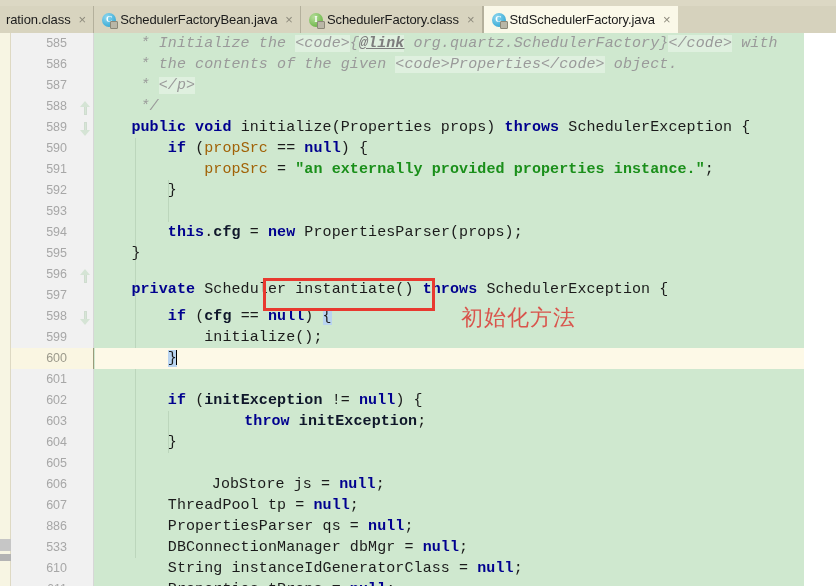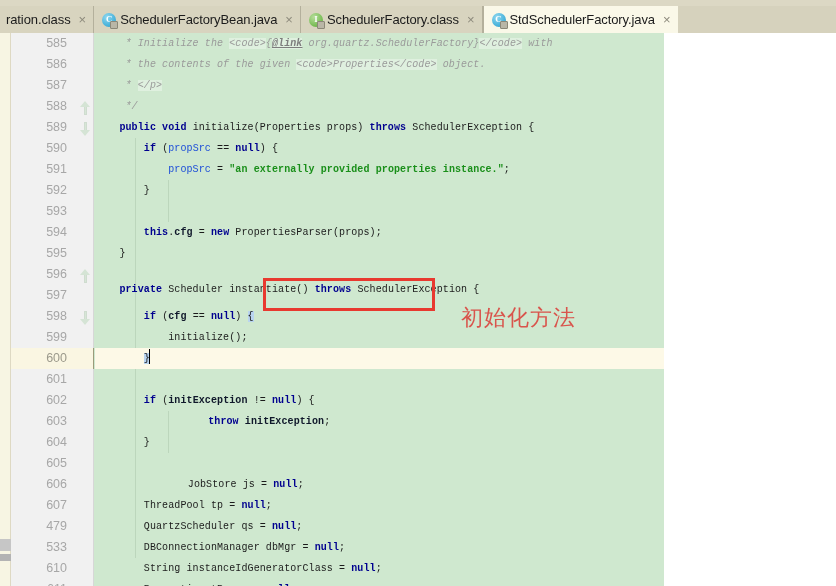--- a/index.html
+++ b/index.html
@@ -97,21 +97,21 @@
     width: 6px; height: 6px;
     background: #b9b6a6;
     border: 1px solid #8b8878;
     border-radius: 1px;
   }
 
   
   .editor {
     position: absolute;
     left: 0; top: 33px;
-    width: 664px;
+    width: 804px;
     height: 553px;
     background: #cfe8cf;
     overflow: hidden;
   }
   
   .leftbar {
     position: absolute;
     left: 0; top: 0;
     width: 11px; height: 553px;
     background: #f7f5e3;
@@ -202,37 +202,37 @@
     overflow: hidden;
   }
   .code-line {
     position: absolute;
     left: 0;
     width: 741px;
     height: 21px;
     line-height: 21px;
     white-space: pre;
     font-family: "Liberation Mono", "DejaVu Sans Mono", monospace;
-    font-size: 10px;
+    font-size: 15px;
     color: #1b1b1b;
     letter-spacing: 0.1px;
   }
   .code-line.cur {
     background: #fdf9e7;
   }
   
   .iguide {
     position: absolute;
     width: 1px;
     background: #bcd6bc;
   }
 
   
   .kw      { color: #00008f; font-weight: bold; }
-  .fld     { color: #1d4ed8; }
+  .fld     { color: #a16207; }
   .fld2    { color: #0f172a; font-weight: bold; }
   .str     { color: #1a8f1a; font-weight: bold; }
   .cmt     { color: #9a9a9a; font-style: italic; }
   .cmt-hl  { color: #9a9a9a; font-style: italic; background: #dff0df; }
   .cmt-link{ color: #7d7d7d; font-style: italic; font-weight: bold; text-decoration: underline; background: #dff0df;}
   .plain   { color: #1b1b1b; }
   .brace-m { background: #b9d4f0; }
 
   
   .caret {
@@ -317,21 +317,21 @@
         <div class="gutter-line" style="top: 273px;">598</div>
         <div class="gutter-line" style="top: 294px;">599</div>
         <div class="gutter-line cur" style="top: 315px;">600</div>
         <div class="gutter-line" style="top: 336px;">601</div>
         <div class="gutter-line" style="top: 357px;">602</div>
         <div class="gutter-line" style="top: 378px;">603</div>
         <div class="gutter-line" style="top: 399px;">604</div>
         <div class="gutter-line" style="top: 420px;">605</div>
         <div class="gutter-line" style="top: 441px;">606</div>
         <div class="gutter-line" style="top: 462px;">607</div>
-        <div class="gutter-line" style="top: 483px;">479</div>
+        <div class="gutter-line" style="top: 483px;">886</div>
         <div class="gutter-line" style="top: 504px;">533</div>
         <div class="gutter-line" style="top: 525px;">610</div>
         <div class="gutter-line" style="top: 546px;">611</div>
       </div>
 
     <div class="foldstrip">
       <div class="cur" style="top:315px;"></div>
       <div class="fold-marker up" style="top:68px;">
         <span class="stem"></span>
         <span class="arrow"></span>
@@ -397,21 +397,21 @@
       <div class="code-line" style="top:378px;padding-left:40px;"><span class="kw">            throw </span><span class="fld2">initException</span><span class="plain">;</span></div>
 
       <div class="code-line" style="top:399px;"><span class="plain">        }</span></div>
 
       <div class="code-line" style="top:420px;"><span class="plain"></span></div>
 
       <div class="code-line" style="top:441px;padding-left:44px;"><span class="plain">        JobStore js = </span><span class="kw">null</span><span class="plain">;</span></div>
 
       <div class="code-line" style="top:462px;"><span class="plain">        ThreadPool tp = </span><span class="kw">null</span><span class="plain">;</span></div>
 
-      <div class="code-line" style="top:483px;"><span class="plain">        QuartzScheduler qs = </span><span class="kw">null</span><span class="plain">;</span></div>
+      <div class="code-line" style="top:483px;"><span class="plain">        PropertiesParser qs = </span><span class="kw">null</span><span class="plain">;</span></div>
 
       <div class="code-line" style="top:504px;"><span class="plain">        DBConnectionManager dbMgr = </span><span class="kw">null</span><span class="plain">;</span></div>
 
       <div class="code-line" style="top:525px;"><span class="plain">        String instanceIdGeneratorClass = </span><span class="kw">null</span><span class="plain">;</span></div>
 
       <div class="code-line" style="top:546px;"><span class="plain">        Properties tProps = </span><span class="kw">null</span><span class="plain">;</span></div>
     </div>
   </div>
 
   <div class="anno-box" style="left:263px; top:278px; width:172px; height:33px;"></div>

